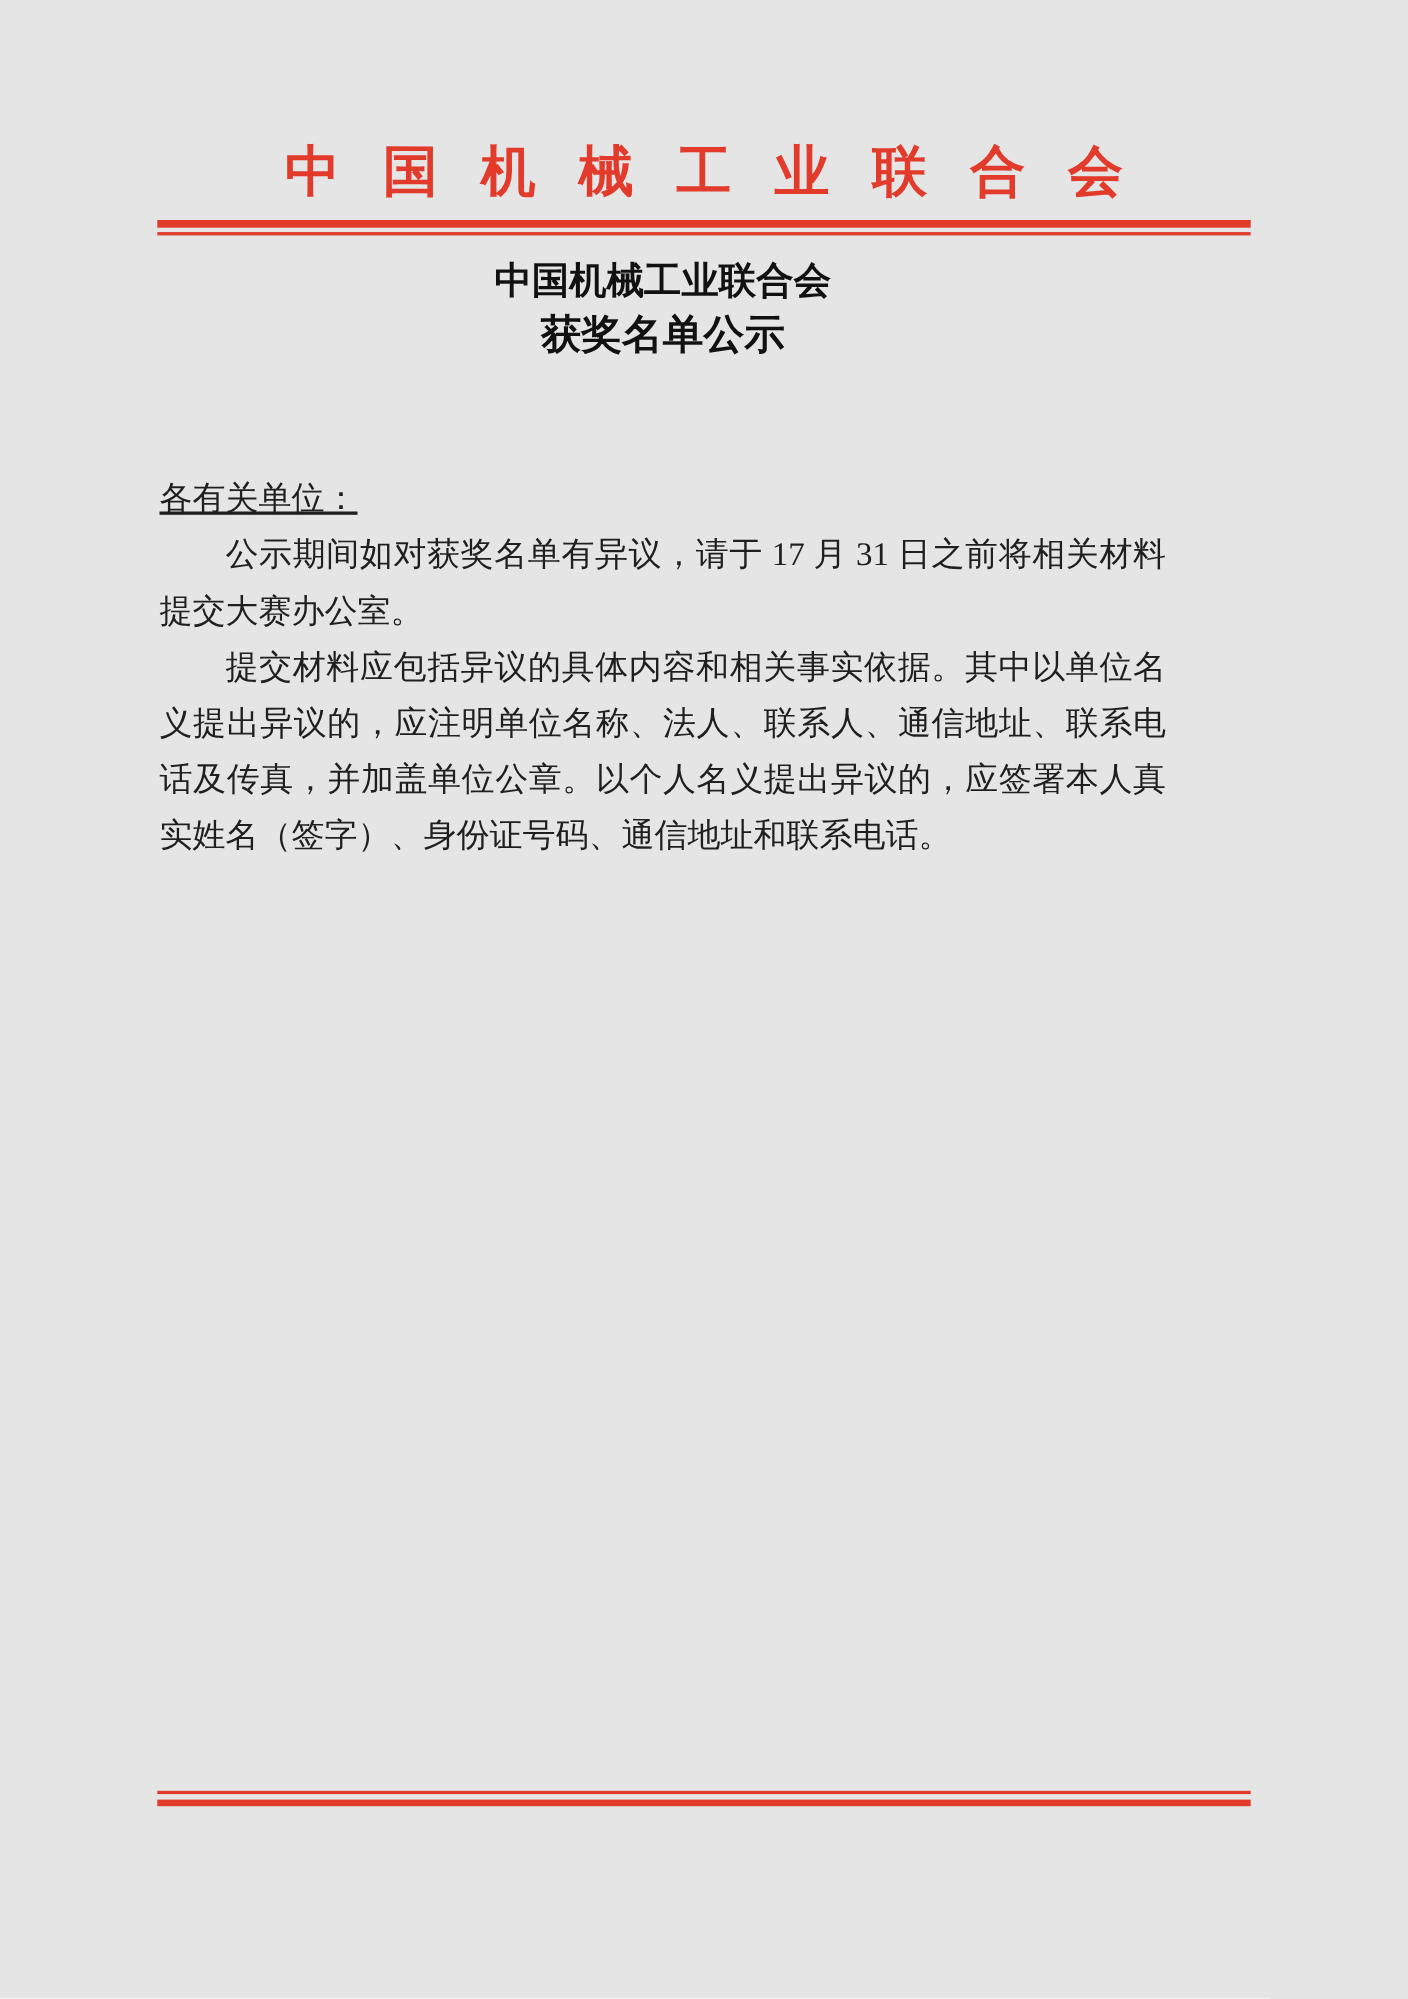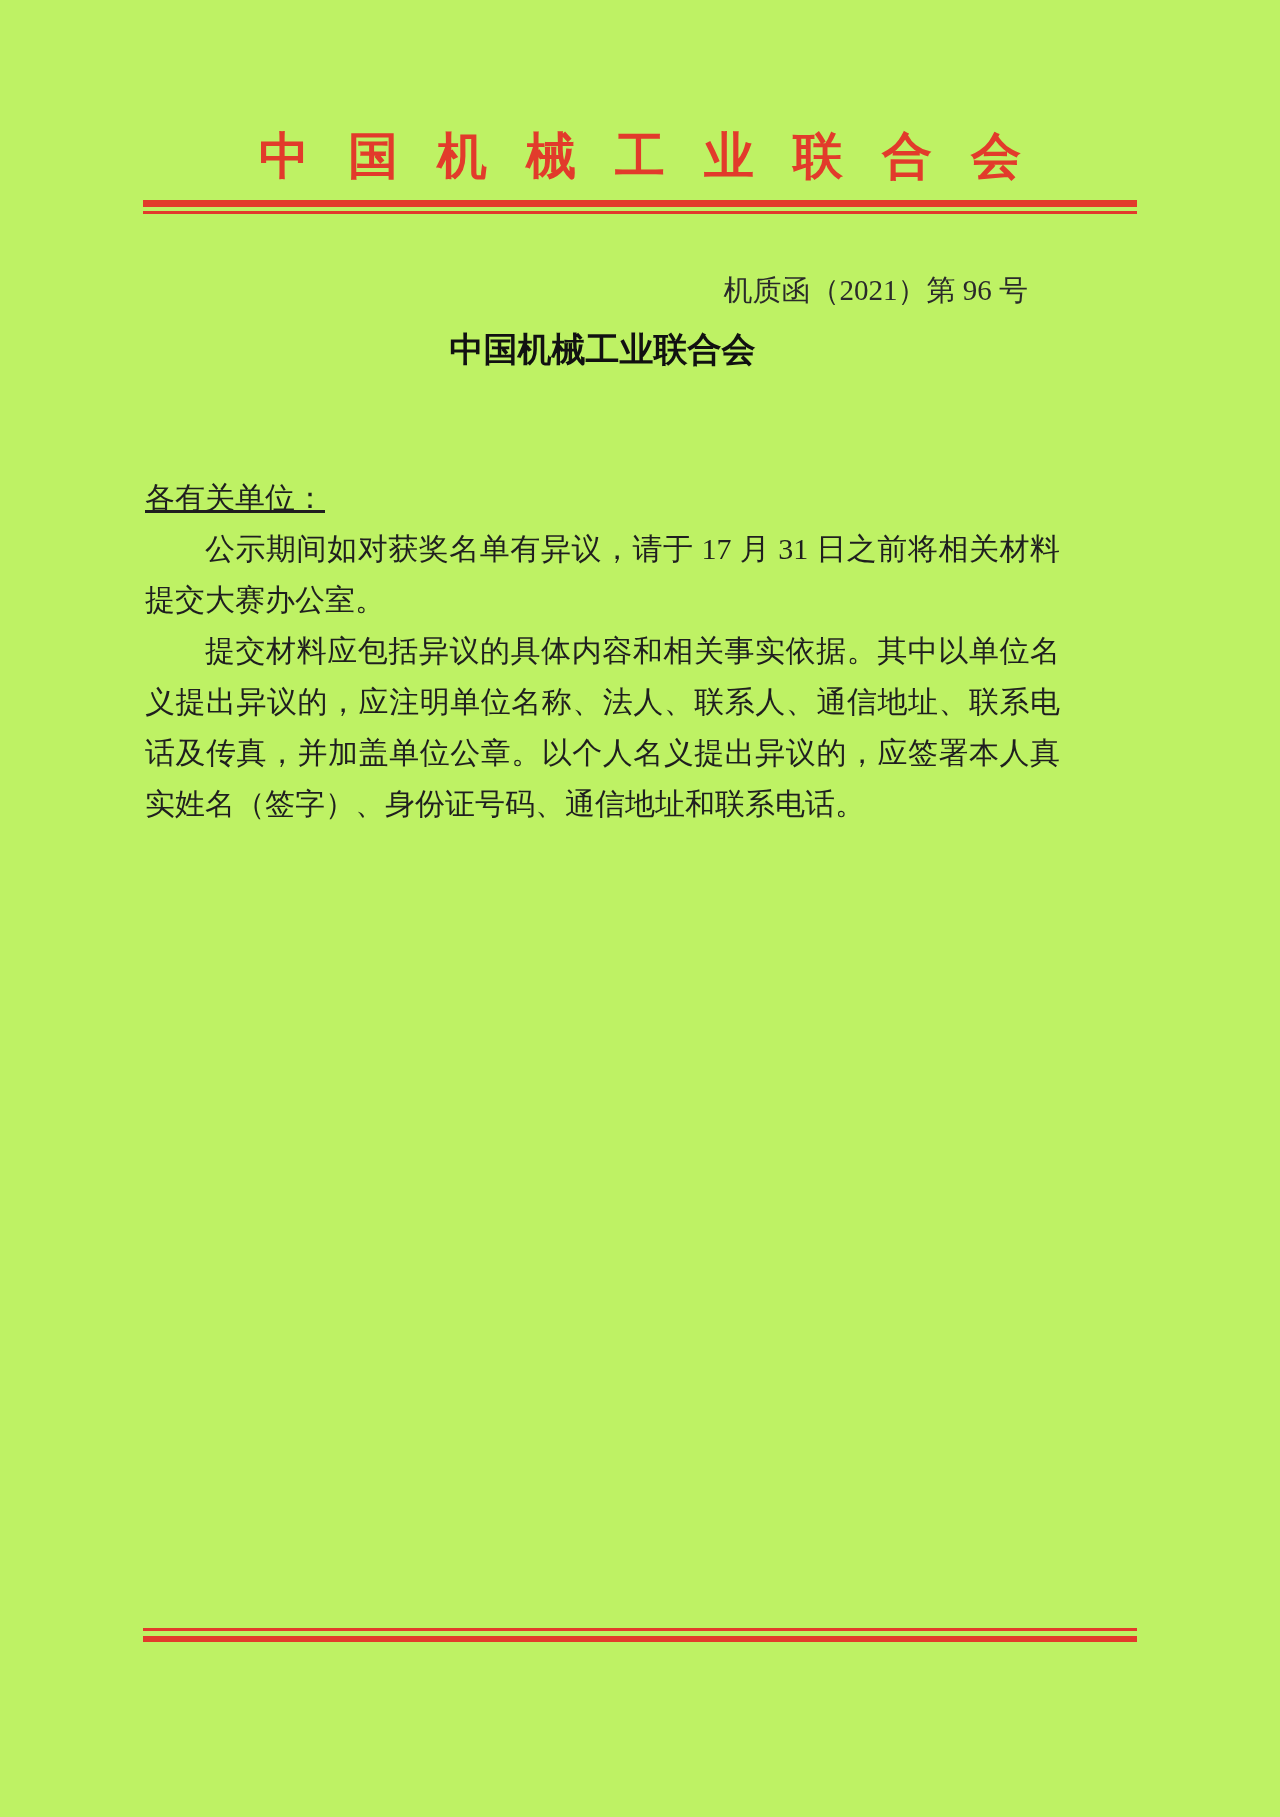--- a/index.html
+++ b/index.html
@@ -5,21 +5,21 @@
   html, body {
     margin: 0;
     padding: 0;
     background: #ffffff;
   }
   .page {
     position: relative;
     width: 1280px;
     height: 1817px;
     margin: 0 auto;
-    background: #bef264;
+    background: #e5e5e5;
     overflow: hidden;
     font-family: "Liberation Serif", "DejaVu Serif", serif;
     color: #1f1f1f;
   }
 
   
   .org-name {
     margin-top: 126px;
     text-align: center;
     font-size: 50px;
@@ -111,24 +111,24 @@
 <div class="page">
 
   <div class="org-name">中国机械工业联合会</div>
 
   <div class="rule-block">
     <div class="rule-thick"></div>
     <div class="rule-gap"></div>
     <div class="rule-thin"></div>
   </div>
 
-  <div class="doc-number">机质函（2021）第 96 号</div>
 
   <div class="title-block">
     <div class="title-line1">中国机械工业联合会</div>
+    <div class="title-line3">获奖名单公示</div>
   </div>
 
   <div class="body-text">
     <div class="salutation">各有关单位：</div>
     <p>公示期间如对获奖名单有异议，请于 17 月 31 日之前将相关材料提交大赛办公室。</p>
     <p>提交材料应包括异议的具体内容和相关事实依据。其中以单位名义提出异议的，应注明单位名称、法人、联系人、通信地址、联系电话及传真，并加盖单位公章。以个人名义提出异议的，应签署本人真实姓名（签字）、身份证号码、通信地址和联系电话。</p>
   </div>
 
   <div class="bottom-rules">
     <div class="rule-thin"></div>

